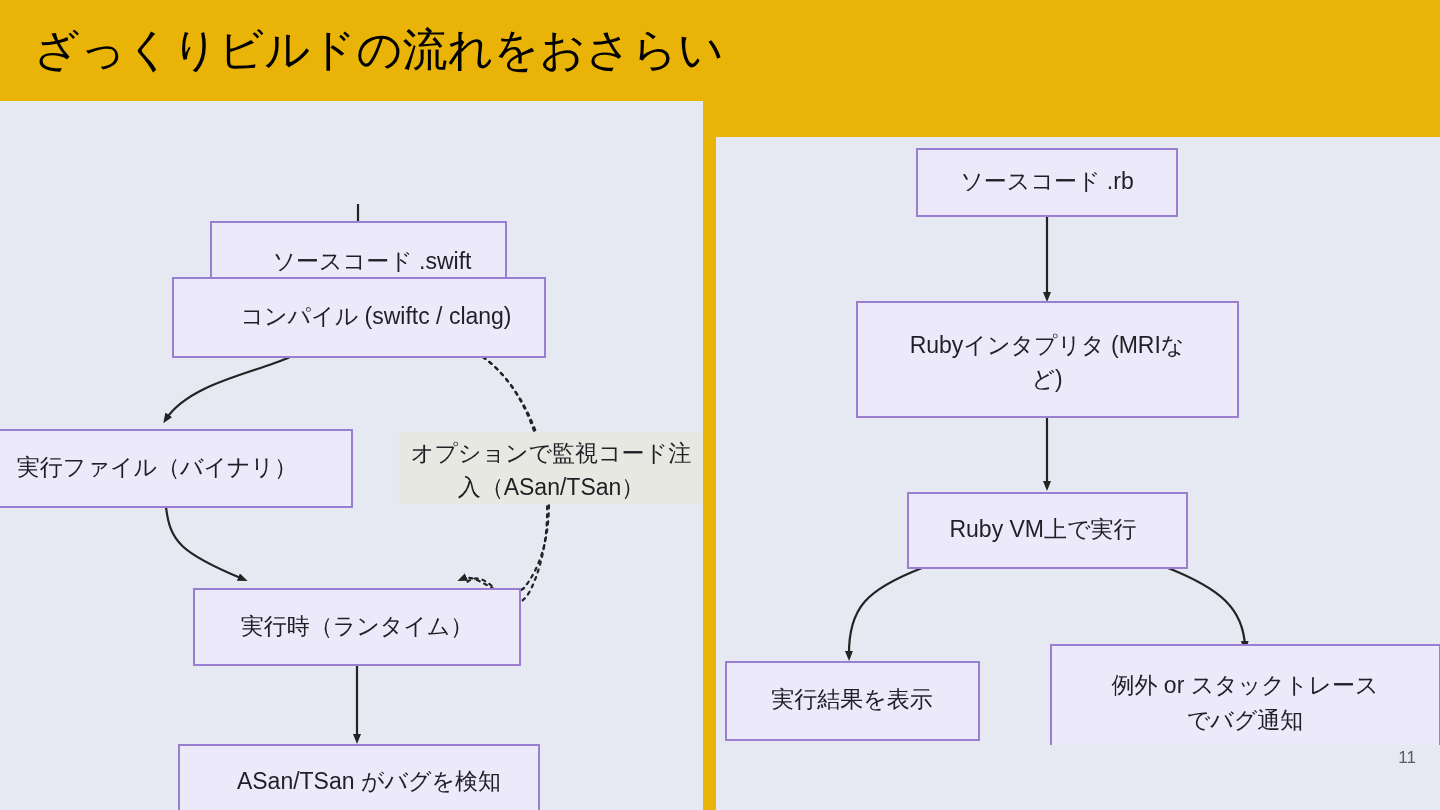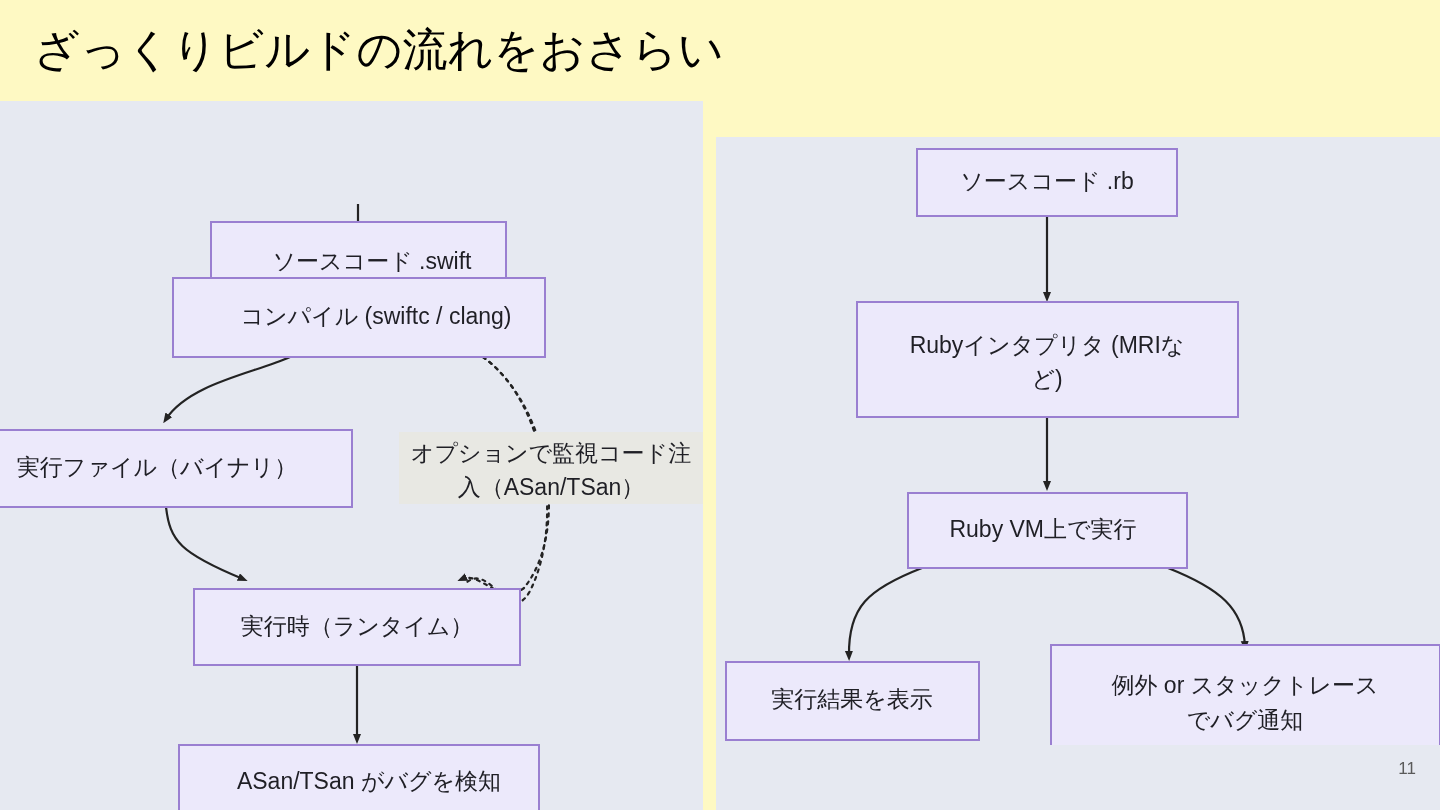--- a/index.html
+++ b/index.html
@@ -12,21 +12,21 @@
     height: 810px;
     overflow: hidden;
     font-family: "Liberation Sans", "DejaVu Sans", sans-serif;
     position: relative;
   }
   #slide {
     position: absolute;
     left: 0; top: 0;
     width: 1440px;
     height: 810px;
-    background: #fef9c3;
+    background: #eab308;
     overflow: hidden;
   }
   #slide-title {
     position: absolute;
     left: 34px;
     top: 22px;
     font-size: 45px;
     line-height: 56px;
     color: #000000;
     letter-spacing: 0px;
@@ -93,21 +93,20 @@
   .arrow-head {
     fill: #232323;
   }
   #page-number {
     position: absolute;
     right: 24px;
     top: 748px;
     font-size: 17px;
     color: #5a5a5a;
     font-family: "Liberation Sans", "DejaVu Sans", sans-serif;
-    margin-top: 11px;
   }
 </style>
 </head>
 <body>
 
 <div id="slide">
 
   <div id="slide-title">ざっくりビルドの流れをおさらい</div>
 
   <div class="diagram-panel" id="panel-left">

